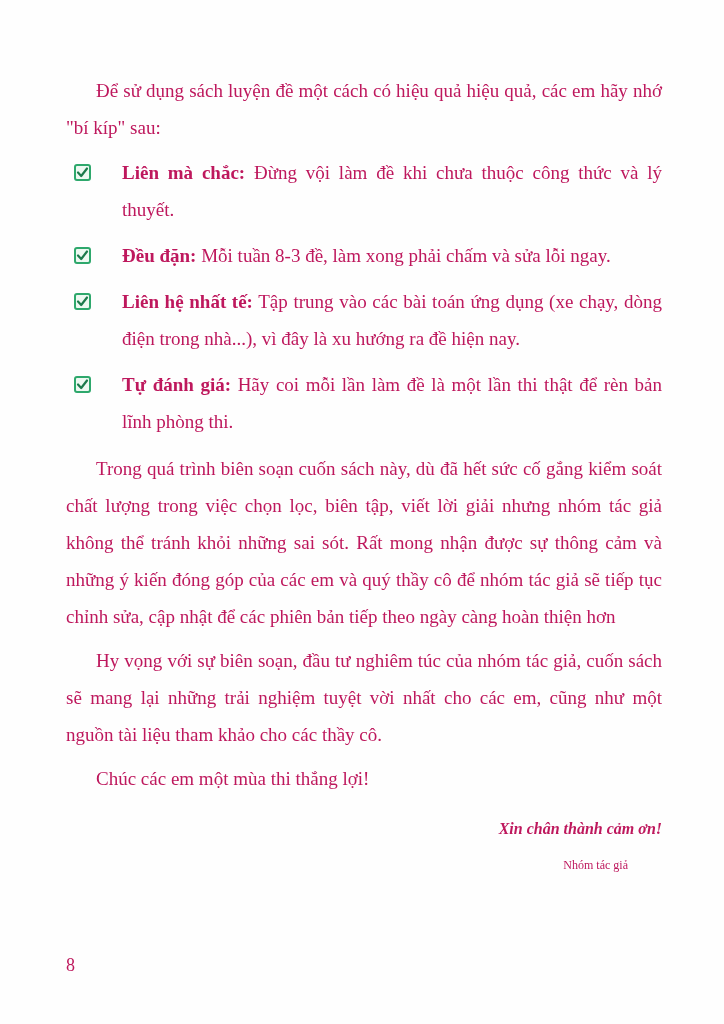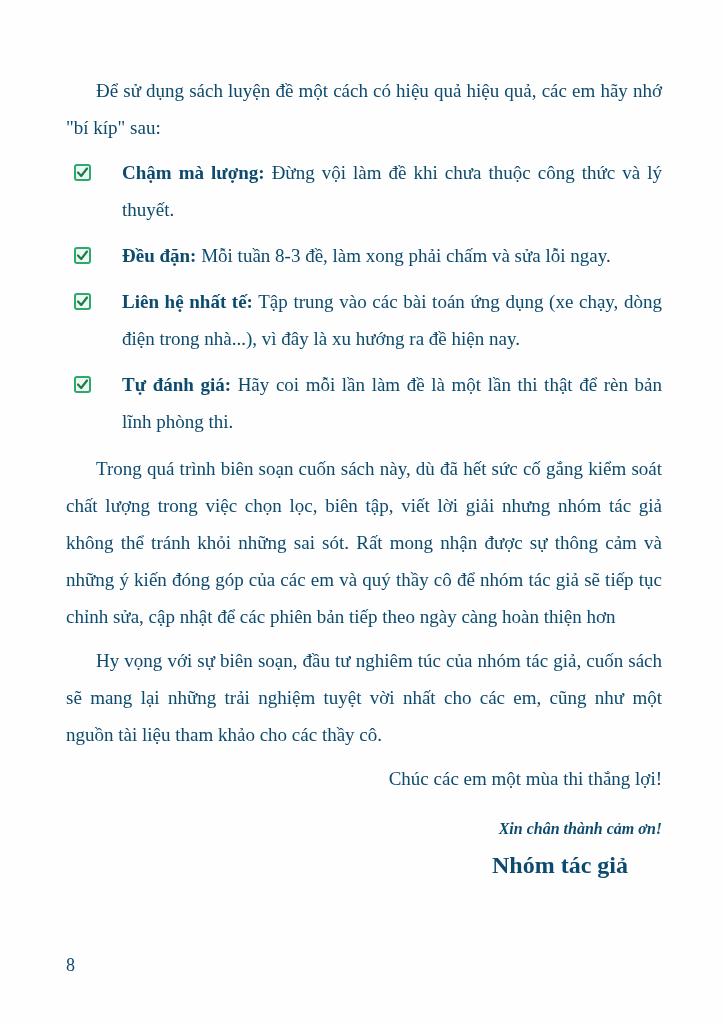--- a/index.html
+++ b/index.html
@@ -7,38 +7,38 @@
     padding: 0;
     background: #e8e8e8;
   }
   .page {
     position: relative;
     width: 724px;
     height: 1024px;
     margin: 0 auto;
     background: #fefefe;
     font-family: "Liberation Serif", "DejaVu Serif", serif;
-    color: #0c4a6e;
+    color: #be185d;
     overflow: hidden;
   }
   .content {
     position: absolute;
     top: 72px;
     left: 66px;
     width: 596px;
     font-size: 19px;
     line-height: 37px;
   }
   p.body-para {
     margin: 0 0 7px 0;
     text-align: justify;
     text-indent: 30px;
   }
   p.no-justify {
-    text-align: right;
+    text-align: left;
   }
   ul.tips {
     list-style: none;
     margin: 8px 0 10px 0;
     padding: 0 0 0 32px;
   }
   ul.tips li {
     margin: 0 0 9px 0;
     padding-left: 24px;
     text-indent: -24px;
@@ -59,22 +59,22 @@
     text-align: right;
     padding-right: 0px;
     font-weight: bold;
     font-style: italic;
     font-size: 16px;
   }
   .closing-signature {
     margin: 0;
     text-align: right;
     padding-right: 34px;
-    font-weight: bold;
-    font-size: 24px;
+    font-weight: normal;
+    font-size: 12px;
   }
   .page-number {
     position: absolute;
     left: 66px;
     bottom: 48px;
     font-size: 18px;
   }
 </style>
 </head>
 <body>
@@ -84,21 +84,21 @@
 
     <p class="body-para">Để sử dụng sách luyện đề một cách có hiệu quả hiệu quả, các em hãy nhớ "bí kíp" sau:</p>
 
     <ul class="tips">
       <li>
         <span class="checkbox-icon">
           <svg width="17" height="17" viewBox="0 0 17 17">
             <rect x="1" y="1" width="15" height="15" rx="2" fill="#eef9f2" stroke="#2ea86c" stroke-width="2"></rect>
             <path d="M4 8.5 L7.2 12 L13 4.5" fill="none" stroke="#1d7a4c" stroke-width="2.2" stroke-linecap="round" stroke-linejoin="round"></path>
           </svg>
-        </span><span class="tip-label">Chậm mà lượng:</span><span> Đừng vội làm đề khi chưa thuộc công thức và lý thuyết.</span>
+        </span><span class="tip-label">Liên mà chắc:</span><span> Đừng vội làm đề khi chưa thuộc công thức và lý thuyết.</span>
       </li>
       <li>
         <span class="checkbox-icon">
           <svg width="17" height="17" viewBox="0 0 17 17">
             <rect x="1" y="1" width="15" height="15" rx="2" fill="#eef9f2" stroke="#2ea86c" stroke-width="2"></rect>
             <path d="M4 8.5 L7.2 12 L13 4.5" fill="none" stroke="#1d7a4c" stroke-width="2.2" stroke-linecap="round" stroke-linejoin="round"></path>
           </svg>
         </span><span class="tip-label">Đều đặn:</span><span> Mỗi tuần 8-3 đề, làm xong phải chấm và sửa lỗi ngay.</span>
       </li>
       <li>

